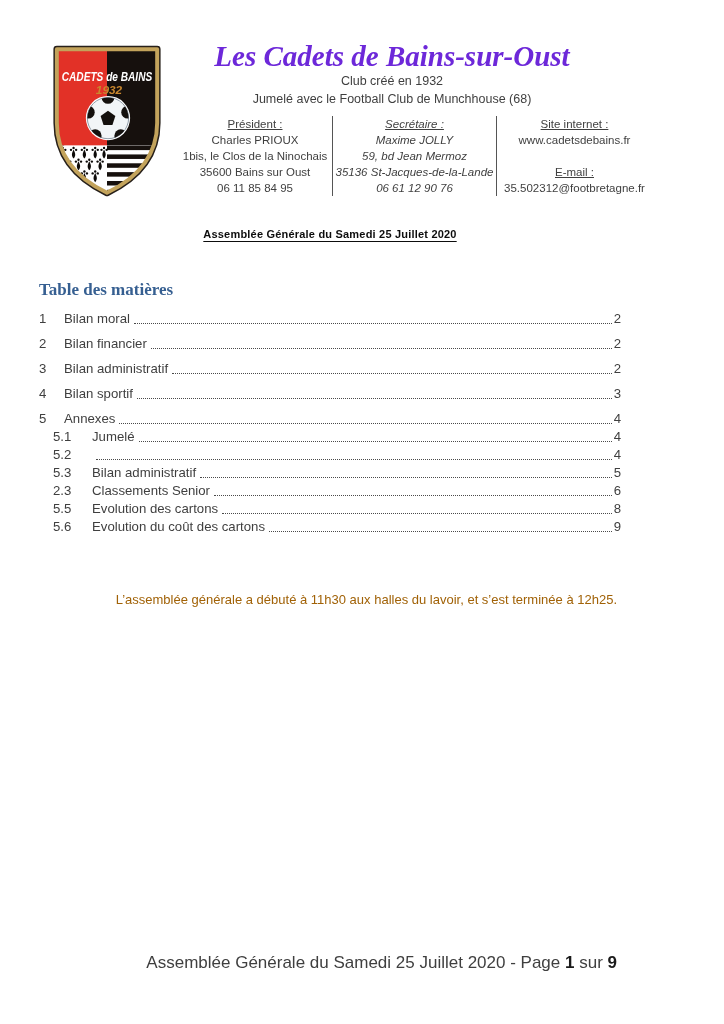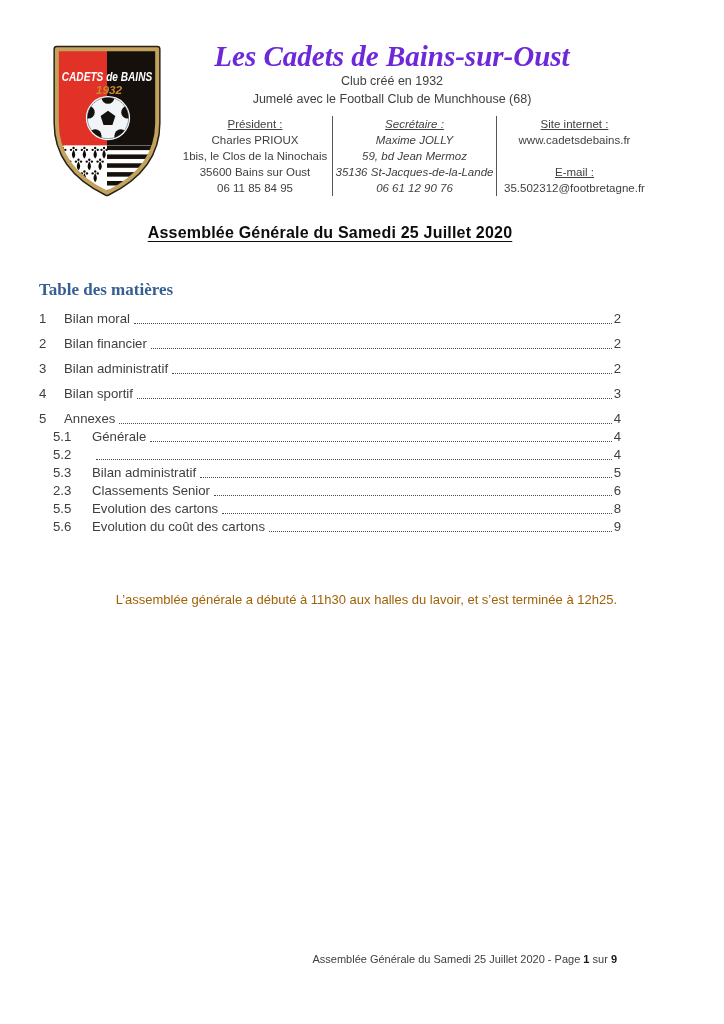--- a/index.html
+++ b/index.html
@@ -20,21 +20,21 @@
   .contact-row{display:flex;margin-top:8px;text-align:center;}
   .c-col1{flex:0 0 154px;}
   .c-col2{flex:0 0 163px;border-left:1px solid #555;border-right:1px solid #555;font-style:italic;}
   .c-col3{flex:1;}
   .contact-heading{font-size:11.5px;line-height:16px;text-decoration:underline;}
   .contact-line{font-size:11.5px;line-height:16px;}
   .contact-block + .contact-block{margin-top:16px;}
   
   .doc-title-wrap{text-align:center;margin-top:22px;}
   .doc-title{
-    font-size:16px;font-weight:bold;color:#0d0d0d;text-decoration:underline;
+    font-size:11px;font-weight:bold;color:#0d0d0d;text-decoration:underline;
     text-underline-offset:3px;letter-spacing:0.2px;
   }
   
   .toc{margin:0 39px;}
   .toc-heading{
     font-family:"Liberation Serif","DejaVu Serif",serif;font-size:17px;font-weight:bold;
     color:#365f91;margin:38px 0 10px 0;
   }
   .toc-row{
     display:flex;align-items:baseline;font-size:13.2px;line-height:17px;
@@ -42,21 +42,21 @@
   }
   .toc-row.lvl1{margin-top:8px;}
   .toc-num{flex:0 0 25px;}
   .lvl2 .toc-num{flex:0 0 39px;margin-left:14px;}
   .toc-label{white-space:nowrap;}
   .toc-leader{flex:1;border-bottom:1.5px dotted #4a4a4a;margin:0 2px 3px 4px;align-self:flex-end;}
   .toc-page{flex:0 0 auto;}
   
   .body-par{margin:56px 43px 0 43px;font-size:13px;line-height:1.4;color:#a16207;text-align:right;}
   
-  .footer{position:absolute;top:953px;right:43px;font-size:11px;color:#3f3f3f;}
+  .footer{position:absolute;top:953px;right:43px;font-size:17px;color:#3f3f3f;}
   .footer b{font-weight:bold;color:#1a1a1a;}
 </style>
 </head>
 <body>
 
 <div class="page">
 
   <header class="header">
 
     <div class="logo">
@@ -198,21 +198,21 @@
       <span class="toc-page">3</span>
     </div>
     <div class="toc-row lvl1">
       <span class="toc-num">5</span>
       <span class="toc-label">Annexes</span>
       <span class="toc-leader"></span>
       <span class="toc-page">4</span>
     </div>
     <div class="toc-row lvl2">
       <span class="toc-num">5.1</span>
-      <span class="toc-label">Générale</span>
+      <span class="toc-label">Jumelé</span>
       <span class="toc-leader"></span>
       <span class="toc-page">4</span>
     </div>
     <div class="toc-row lvl2">
       <span class="toc-num">5.2</span>
       <span class="toc-leader"></span>
       <span class="toc-page">4</span>
     </div>
     <div class="toc-row lvl2">
       <span class="toc-num">5.3</span>

